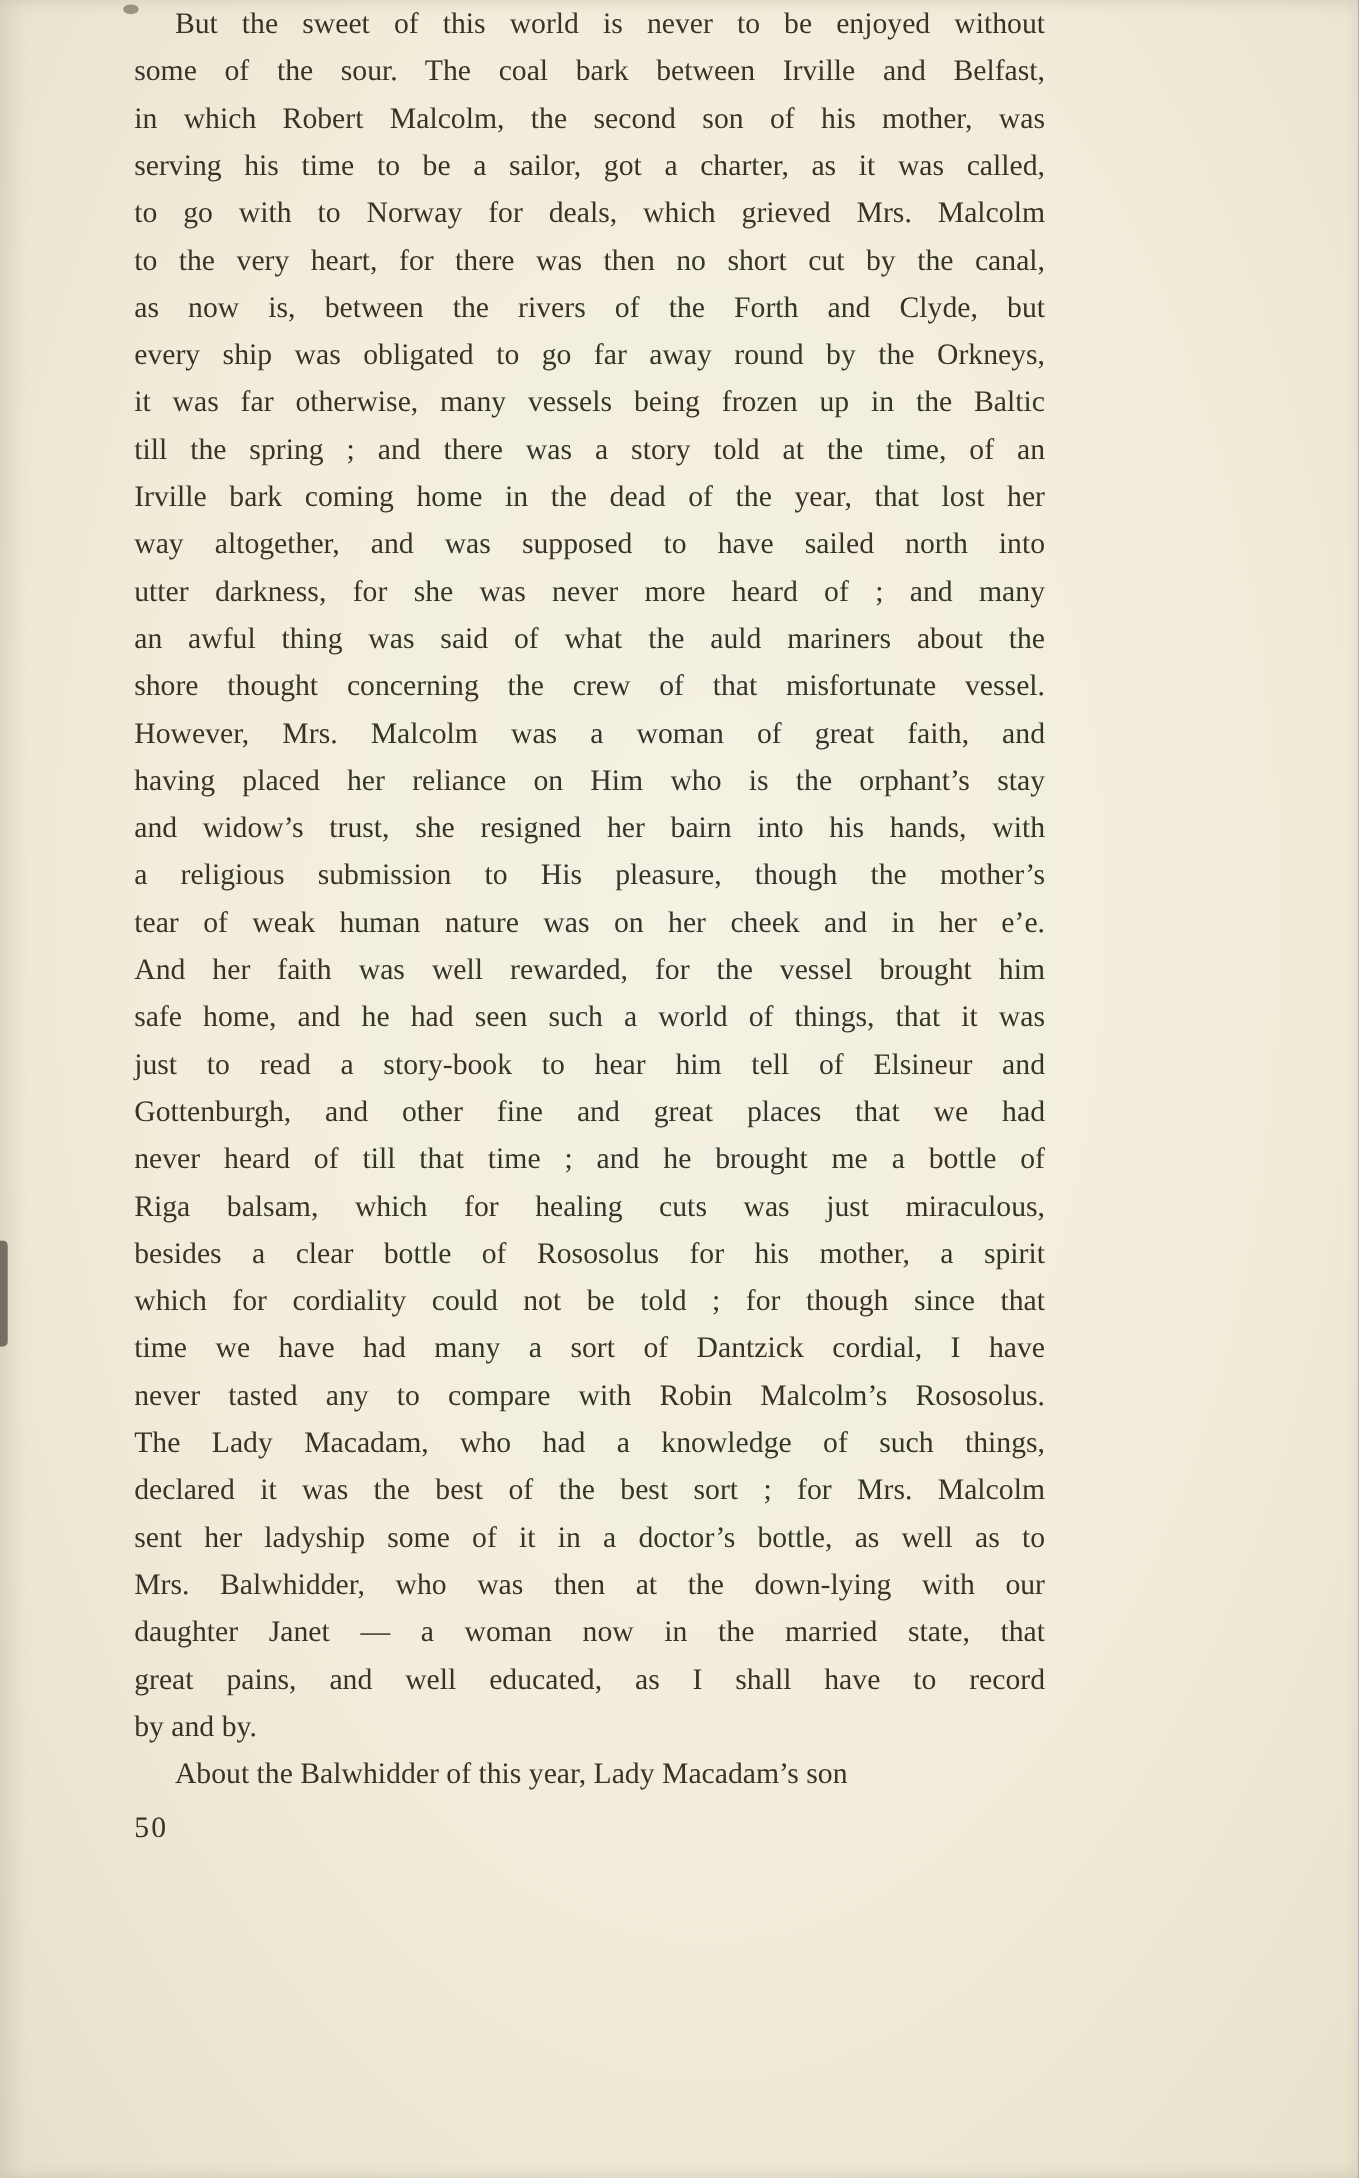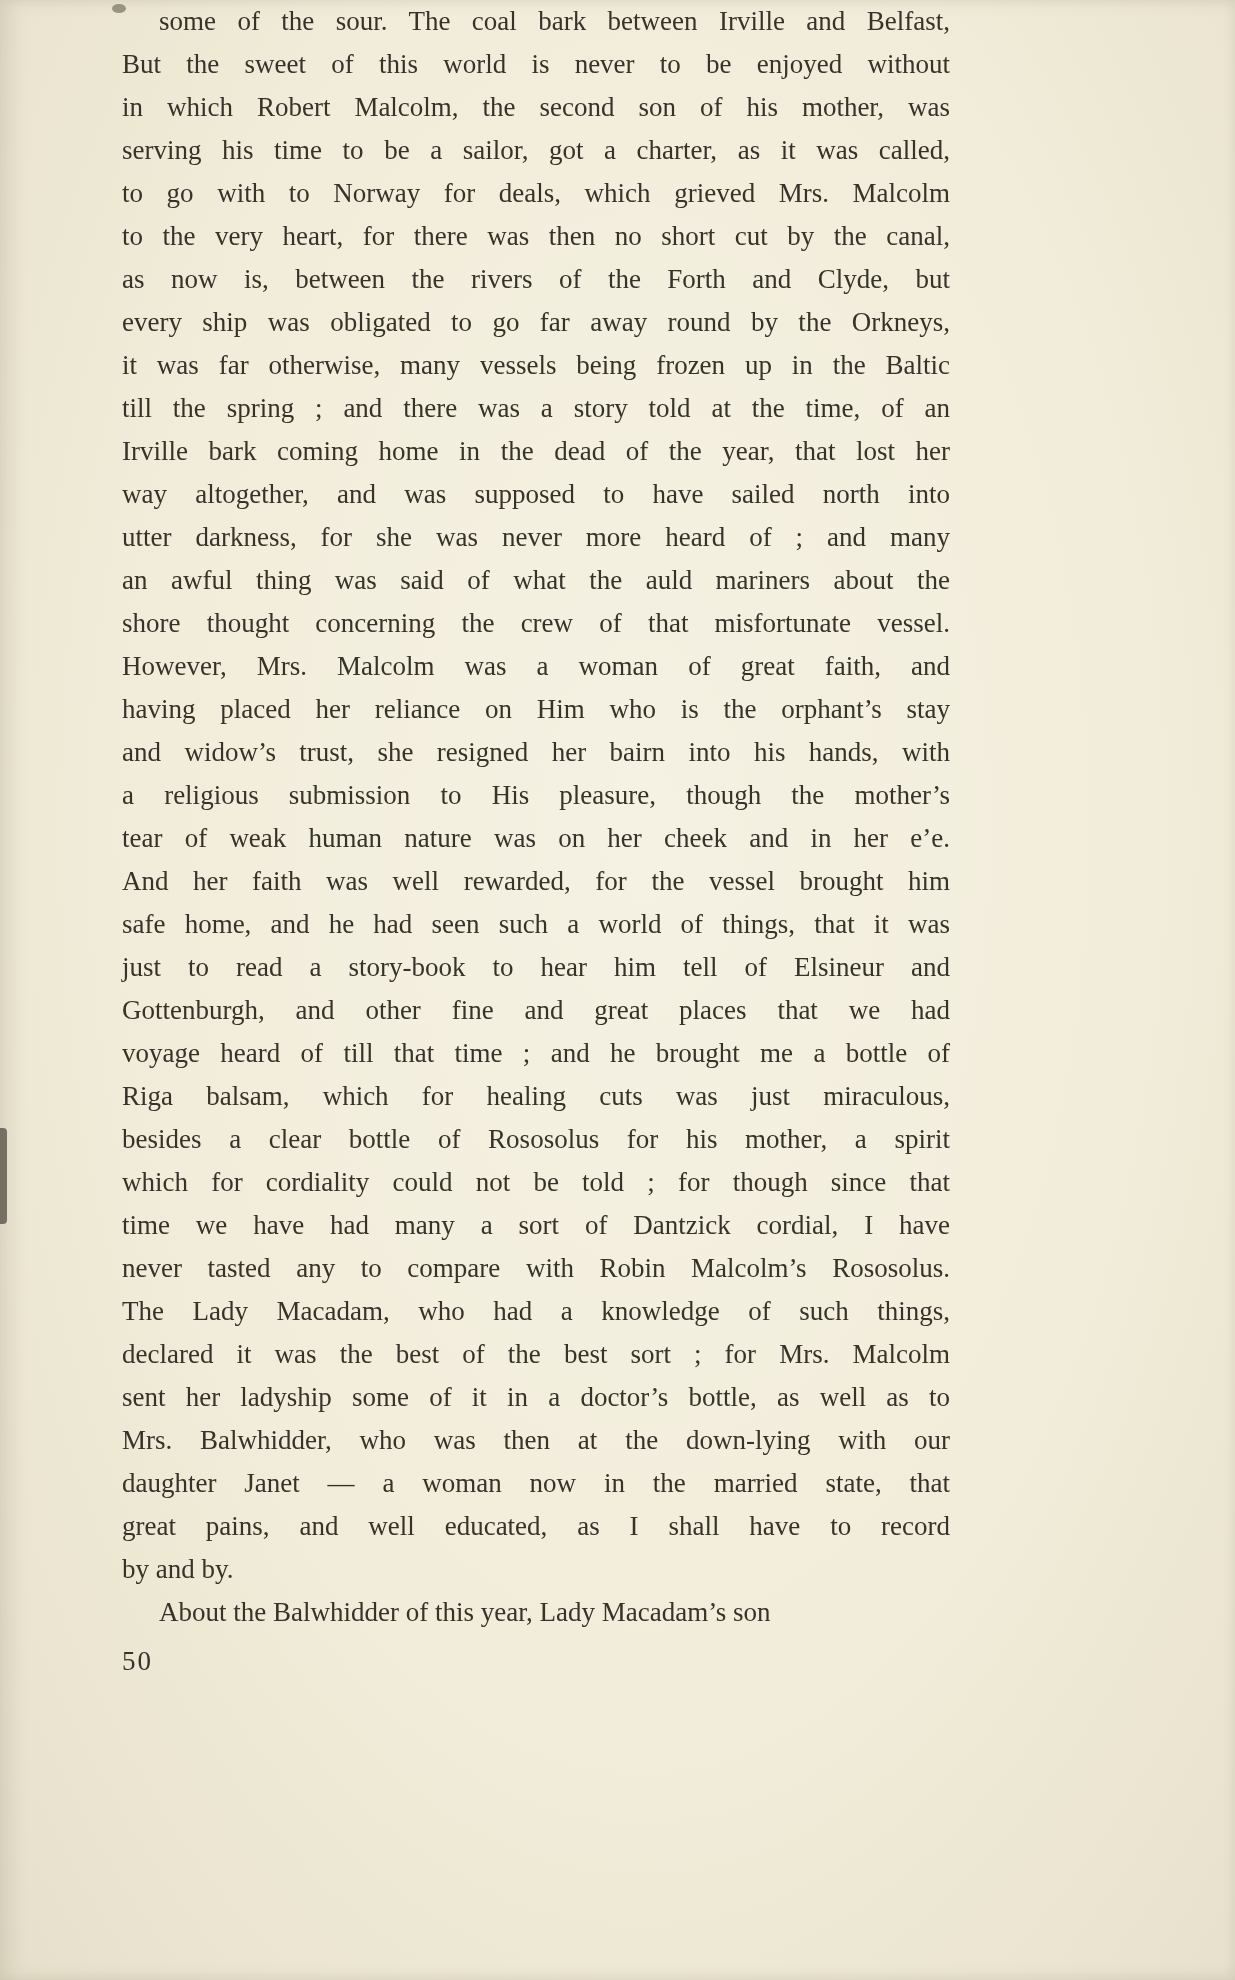--- a/index.html
+++ b/index.html
@@ -77,22 +77,22 @@
 
 <div class="page">
 
   <div class="scan-speck-top"></div>
   <div class="scan-artifact-left-edge"></div>
 
   <div class="text-column">
 
 
     <div class="paragraph">
+        <div class="line">But the sweet of this world is never to be enjoyed without</div>
         <div class="line">some of the sour. The coal bark between Irville and Belfast,</div>
-        <div class="line">But the sweet of this world is never to be enjoyed without</div>
         <div class="line">in which Robert Malcolm, the second son of his mother, was</div>
         <div class="line">serving his time to be a sailor, got a charter, as it was called,</div>
         <div class="line">to go with to Norway for deals, which grieved Mrs. Malcolm</div>
         <div class="line">to the very heart, for there was then no short cut by the canal,</div>
         <div class="line">as now is, between the rivers of the Forth and Clyde, but</div>
         <div class="line">every ship was obligated to go far away round by the Orkneys,</div>
         <div class="line">it was far otherwise, many vessels being frozen up in the Baltic</div>
         <div class="line">till the spring ; and there was a story told at the time, of an</div>
         <div class="line">Irville bark coming home in the dead of the year, that lost her</div>
         <div class="line">way altogether, and was supposed to have sailed north into</div>
@@ -101,21 +101,21 @@
         <div class="line">shore thought concerning the crew of that misfortunate vessel.</div>
         <div class="line">However, Mrs. Malcolm was a woman of great faith, and</div>
         <div class="line">having placed her reliance on Him who is the orphant’s stay</div>
         <div class="line">and widow’s trust, she resigned her bairn into his hands, with</div>
         <div class="line">a religious submission to His pleasure, though the mother’s</div>
         <div class="line">tear of weak human nature was on her cheek and in her e’e.</div>
         <div class="line">And her faith was well rewarded, for the vessel brought him</div>
         <div class="line">safe home, and he had seen such a world of things, that it was</div>
         <div class="line">just to read a story-book to hear him tell of Elsineur and</div>
         <div class="line">Gottenburgh, and other fine and great places that we had</div>
-        <div class="line">voyage heard of till that time ; and he brought me a bottle of</div>
+        <div class="line">never heard of till that time ; and he brought me a bottle of</div>
         <div class="line">Riga balsam, which for healing cuts was just miraculous,</div>
         <div class="line">besides a clear bottle of Rososolus for his mother, a spirit</div>
         <div class="line">which for cordiality could not be told ; for though since that</div>
         <div class="line">time we have had many a sort of Dantzick cordial, I have</div>
         <div class="line">never tasted any to compare with Robin Malcolm’s Rososolus.</div>
         <div class="line">The Lady Macadam, who had a knowledge of such things,</div>
         <div class="line">declared it was the best of the best sort ; for Mrs. Malcolm</div>
         <div class="line">sent her ladyship some of it in a doctor’s bottle, as well as to</div>
         <div class="line">Mrs. Balwhidder, who was then at the down-lying with our</div>
         <div class="line">daughter Janet — a woman now in the married state, that</div>

